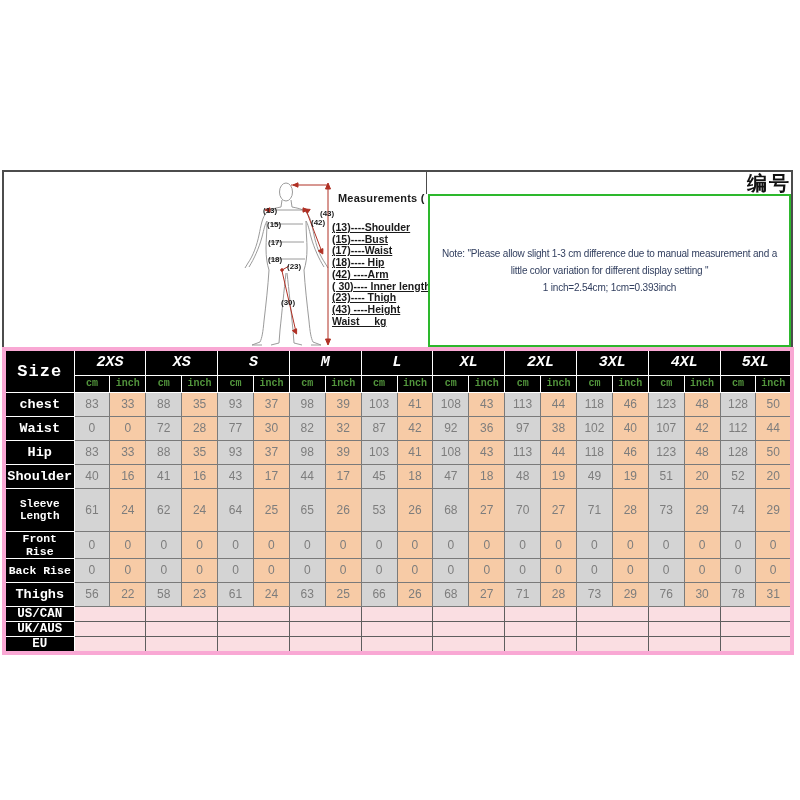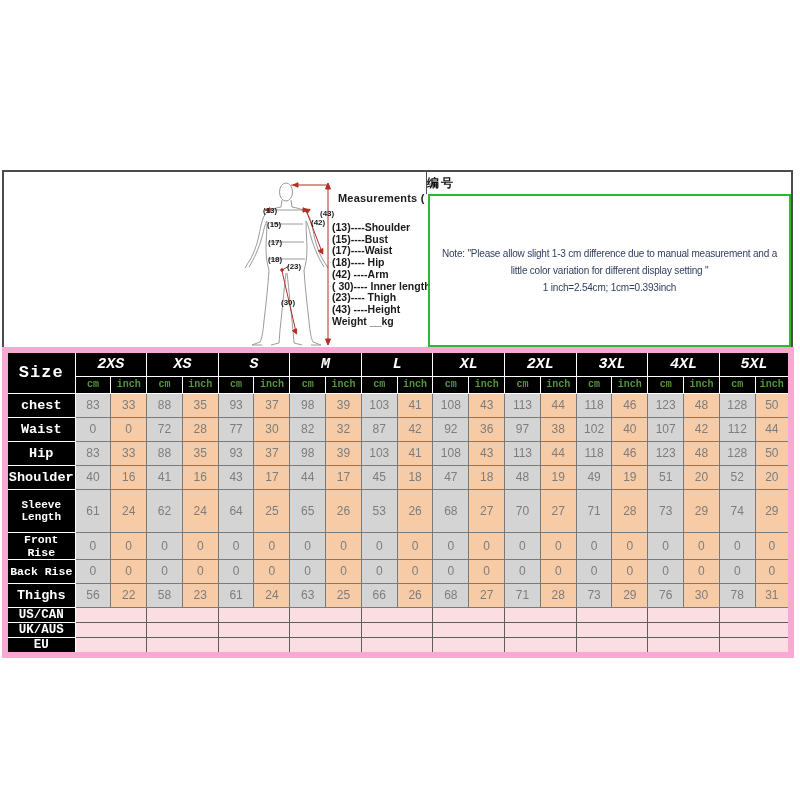--- a/index.html
+++ b/index.html
@@ -12,39 +12,39 @@
     position:absolute;left:2px;top:170px;width:791px;height:177px;
     border:2px solid #4c4c4c;border-bottom:none;box-sizing:border-box;background:#fff;
   }
   .figure-svg{position:absolute;left:230px;top:2px;width:100px;height:172px;}
   .meas-title{
     position:absolute;left:334px;top:20px;
     font-size:11px;font-weight:bold;color:#1a1a1a;letter-spacing:0.2px;white-space:nowrap;
   }
   .legend{position:absolute;left:328px;top:50px;}
   .legend-line{
-    font-size:10.5px;font-weight:bold;color:#1a1a1a;line-height:11.7px;white-space:nowrap;
+    font-size:10.5px;font-weight:bold;color:#1a1a1a;line-height:11.7px;white-space:nowrap;text-decoration:underline;
   }
   .id-strip{
     position:absolute;left:422px;top:0;right:0;height:22px;
     border-left:1px solid #4c4c4c;
-    text-align:left;font-weight:bold;font-size:12px;line-height:22px;color:#111;
+    text-align:right;font-weight:bold;font-size:20px;line-height:22px;color:#111;
     letter-spacing:2px;
   }
   .green-box{
     position:absolute;left:424px;top:22px;width:363px;height:153px;
     border:2px solid #2db82d;box-sizing:border-box;background:#fff;text-align:center;
   }
   .note{margin-top:49px;color:#334060;}
   .note-line{font-size:10px;letter-spacing:-0.2px;line-height:17px;white-space:nowrap;}
 
   
   table.size-table{
     position:absolute;left:2px;top:347px;width:792px;
-    border-collapse:collapse;table-layout:fixed;border:6px solid #f9a8d4;
+    border-collapse:collapse;table-layout:fixed;border:4px solid #f9a8d4;
   }
   .size-table col.lbl{width:70px;}
   .size-table th{
     background:#000;color:#fff;border:1px solid #ffffff;
     font-family:"Liberation Mono", monospace;font-weight:bold;padding:0;
   }
   .size-table th.corner{font-size:17px;letter-spacing:1px;}
   .size-table th.size-h{font-size:15px;font-style:italic;}
   .size-table th.unit-h{font-size:10px;color:#52953c;}
   .size-table tr.hdr1{height:26px;}
@@ -121,21 +121,21 @@
 
   <div class="legend">
       <div class="legend-line">(13)----Shoulder</div>
       <div class="legend-line">(15)----Bust</div>
       <div class="legend-line">(17)----Waist</div>
       <div class="legend-line">(18)---- Hip</div>
       <div class="legend-line">(42) ----Arm</div>
       <div class="legend-line">( 30)---- Inner length</div>
       <div class="legend-line">(23)---- Thigh</div>
       <div class="legend-line">(43) ----Height</div>
-      <div class="legend-line">Weight __kg</div>
+      <div class="legend-line">Waist __kg</div>
     </div>
 
   <div class="id-strip">编号</div>
 
   <div class="green-box">
     <div class="note">
       <div class="note-line">Note: "Please allow slight 1-3 cm difference due to manual measurement and a</div>
       <div class="note-line">little color variation for different display setting "</div>
       <div class="note-line">1 inch=2.54cm; 1cm=0.393inch</div>
     </div>

